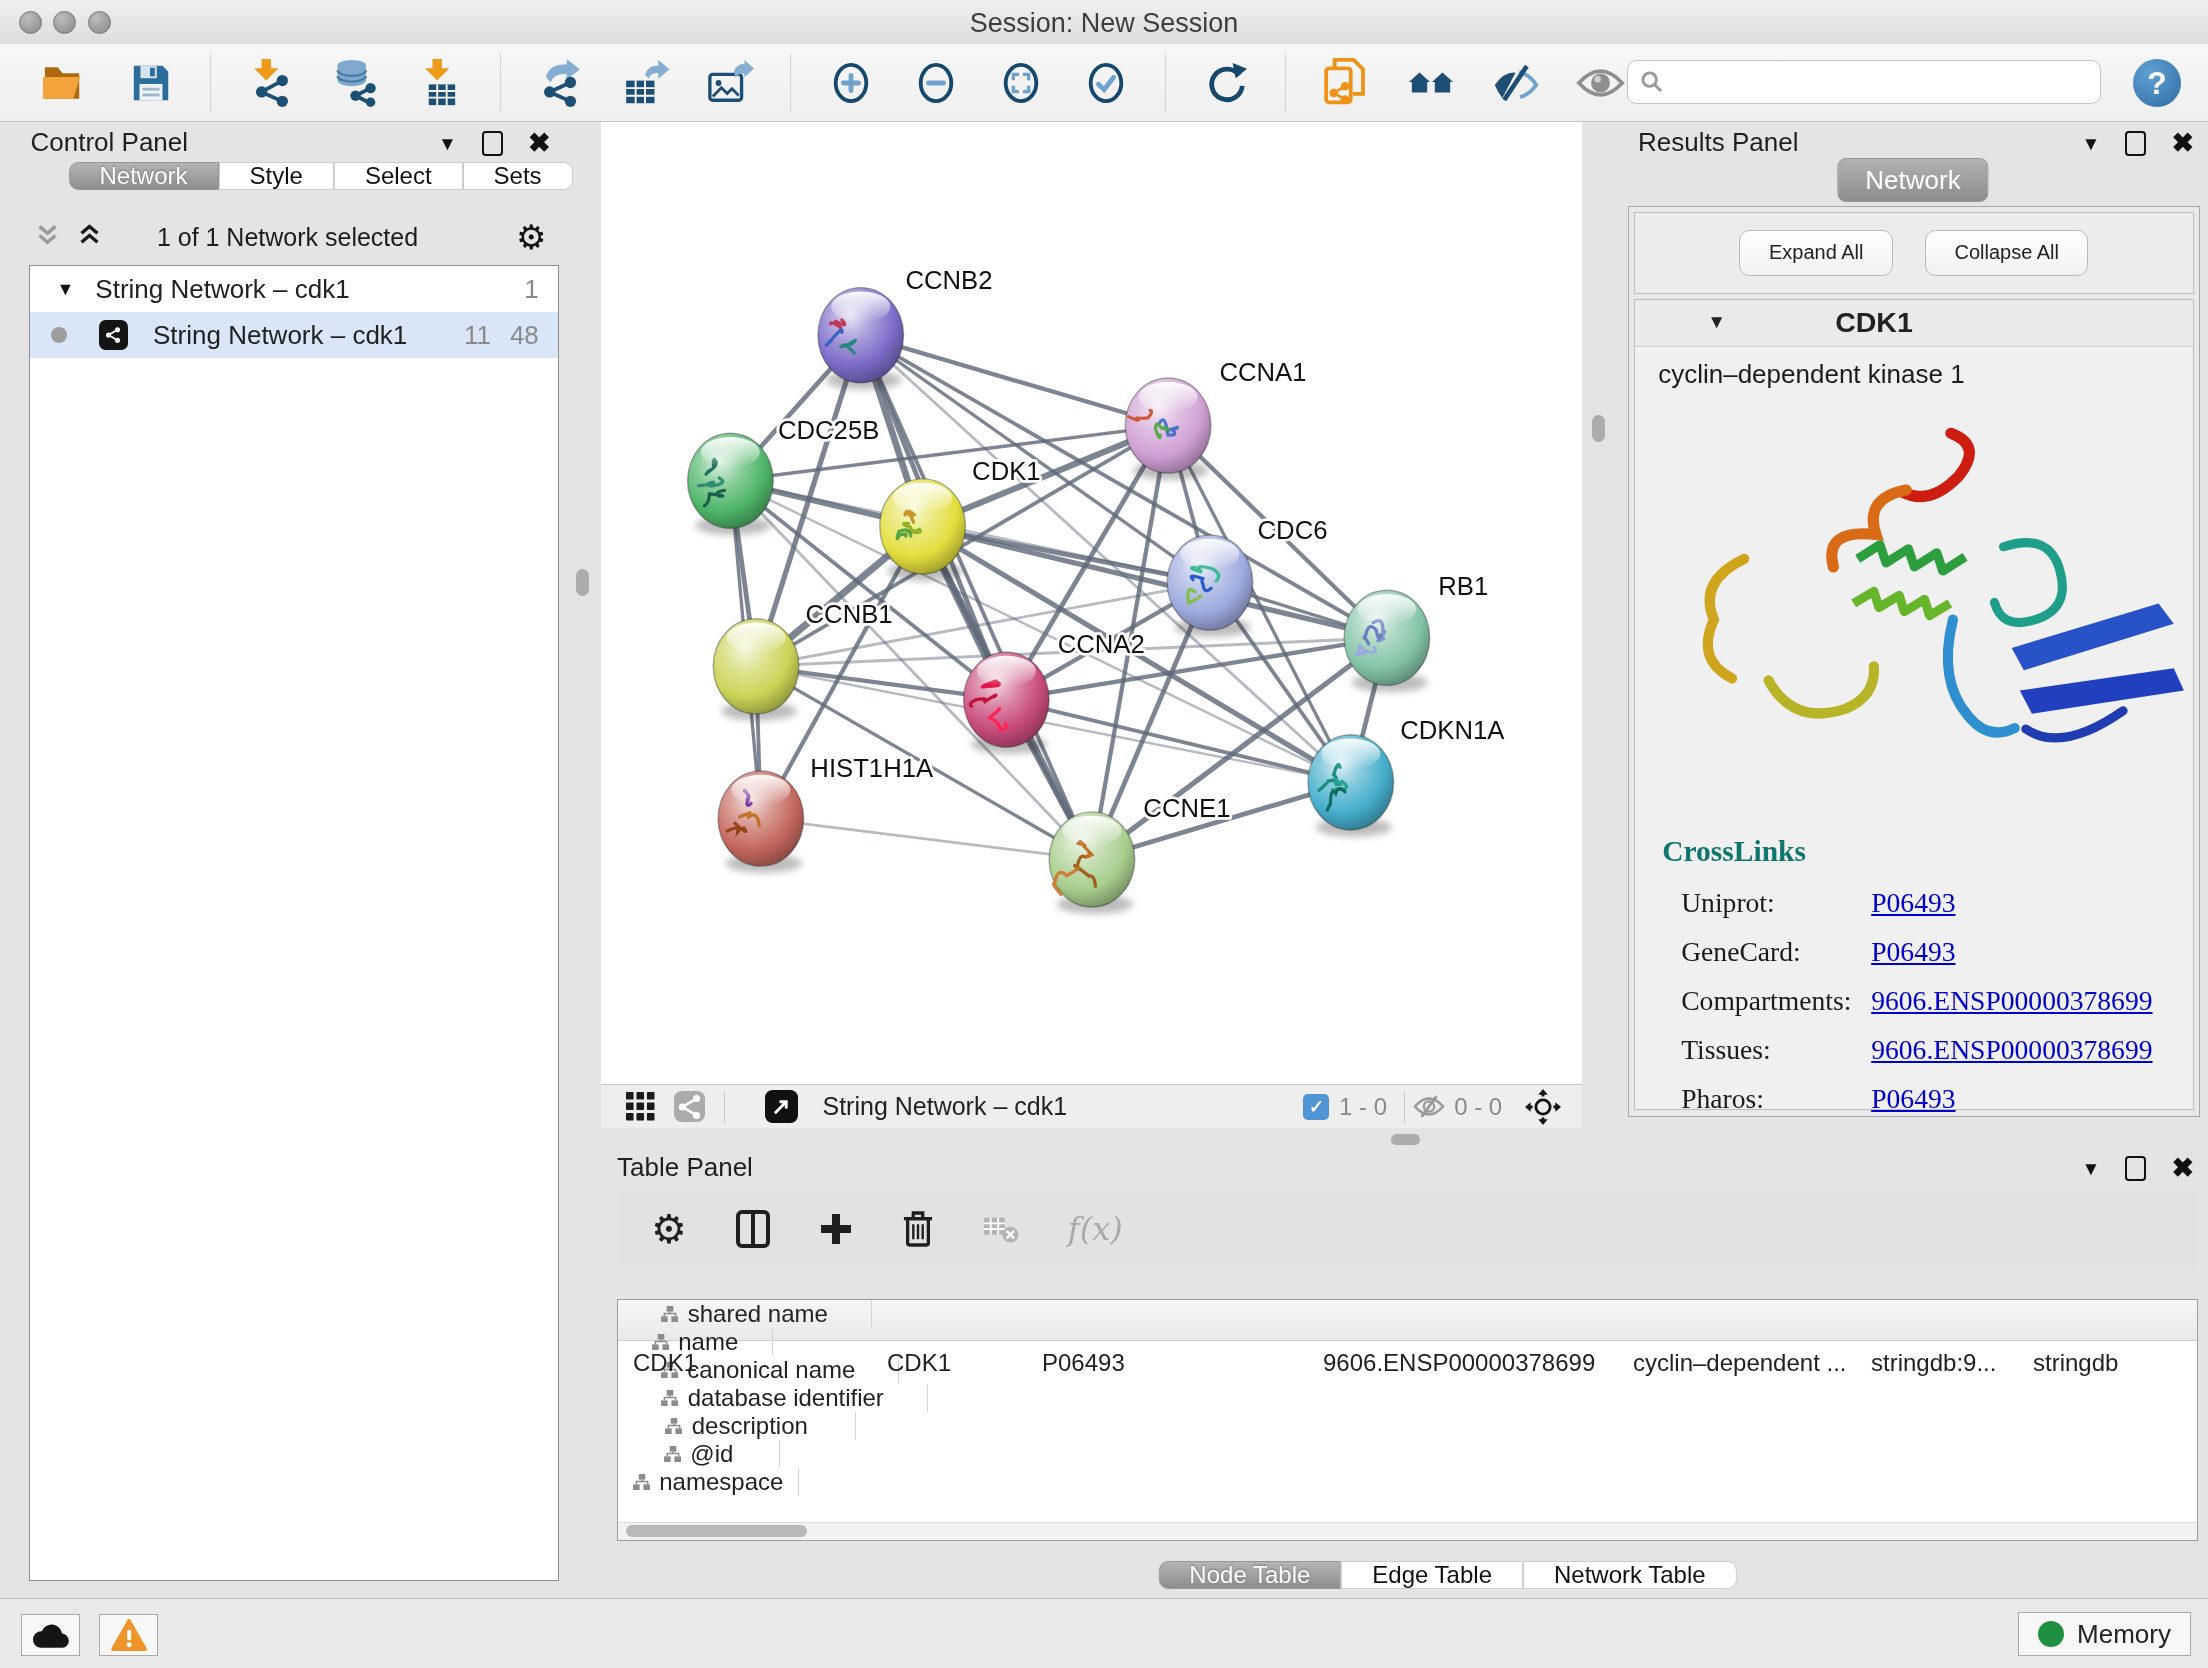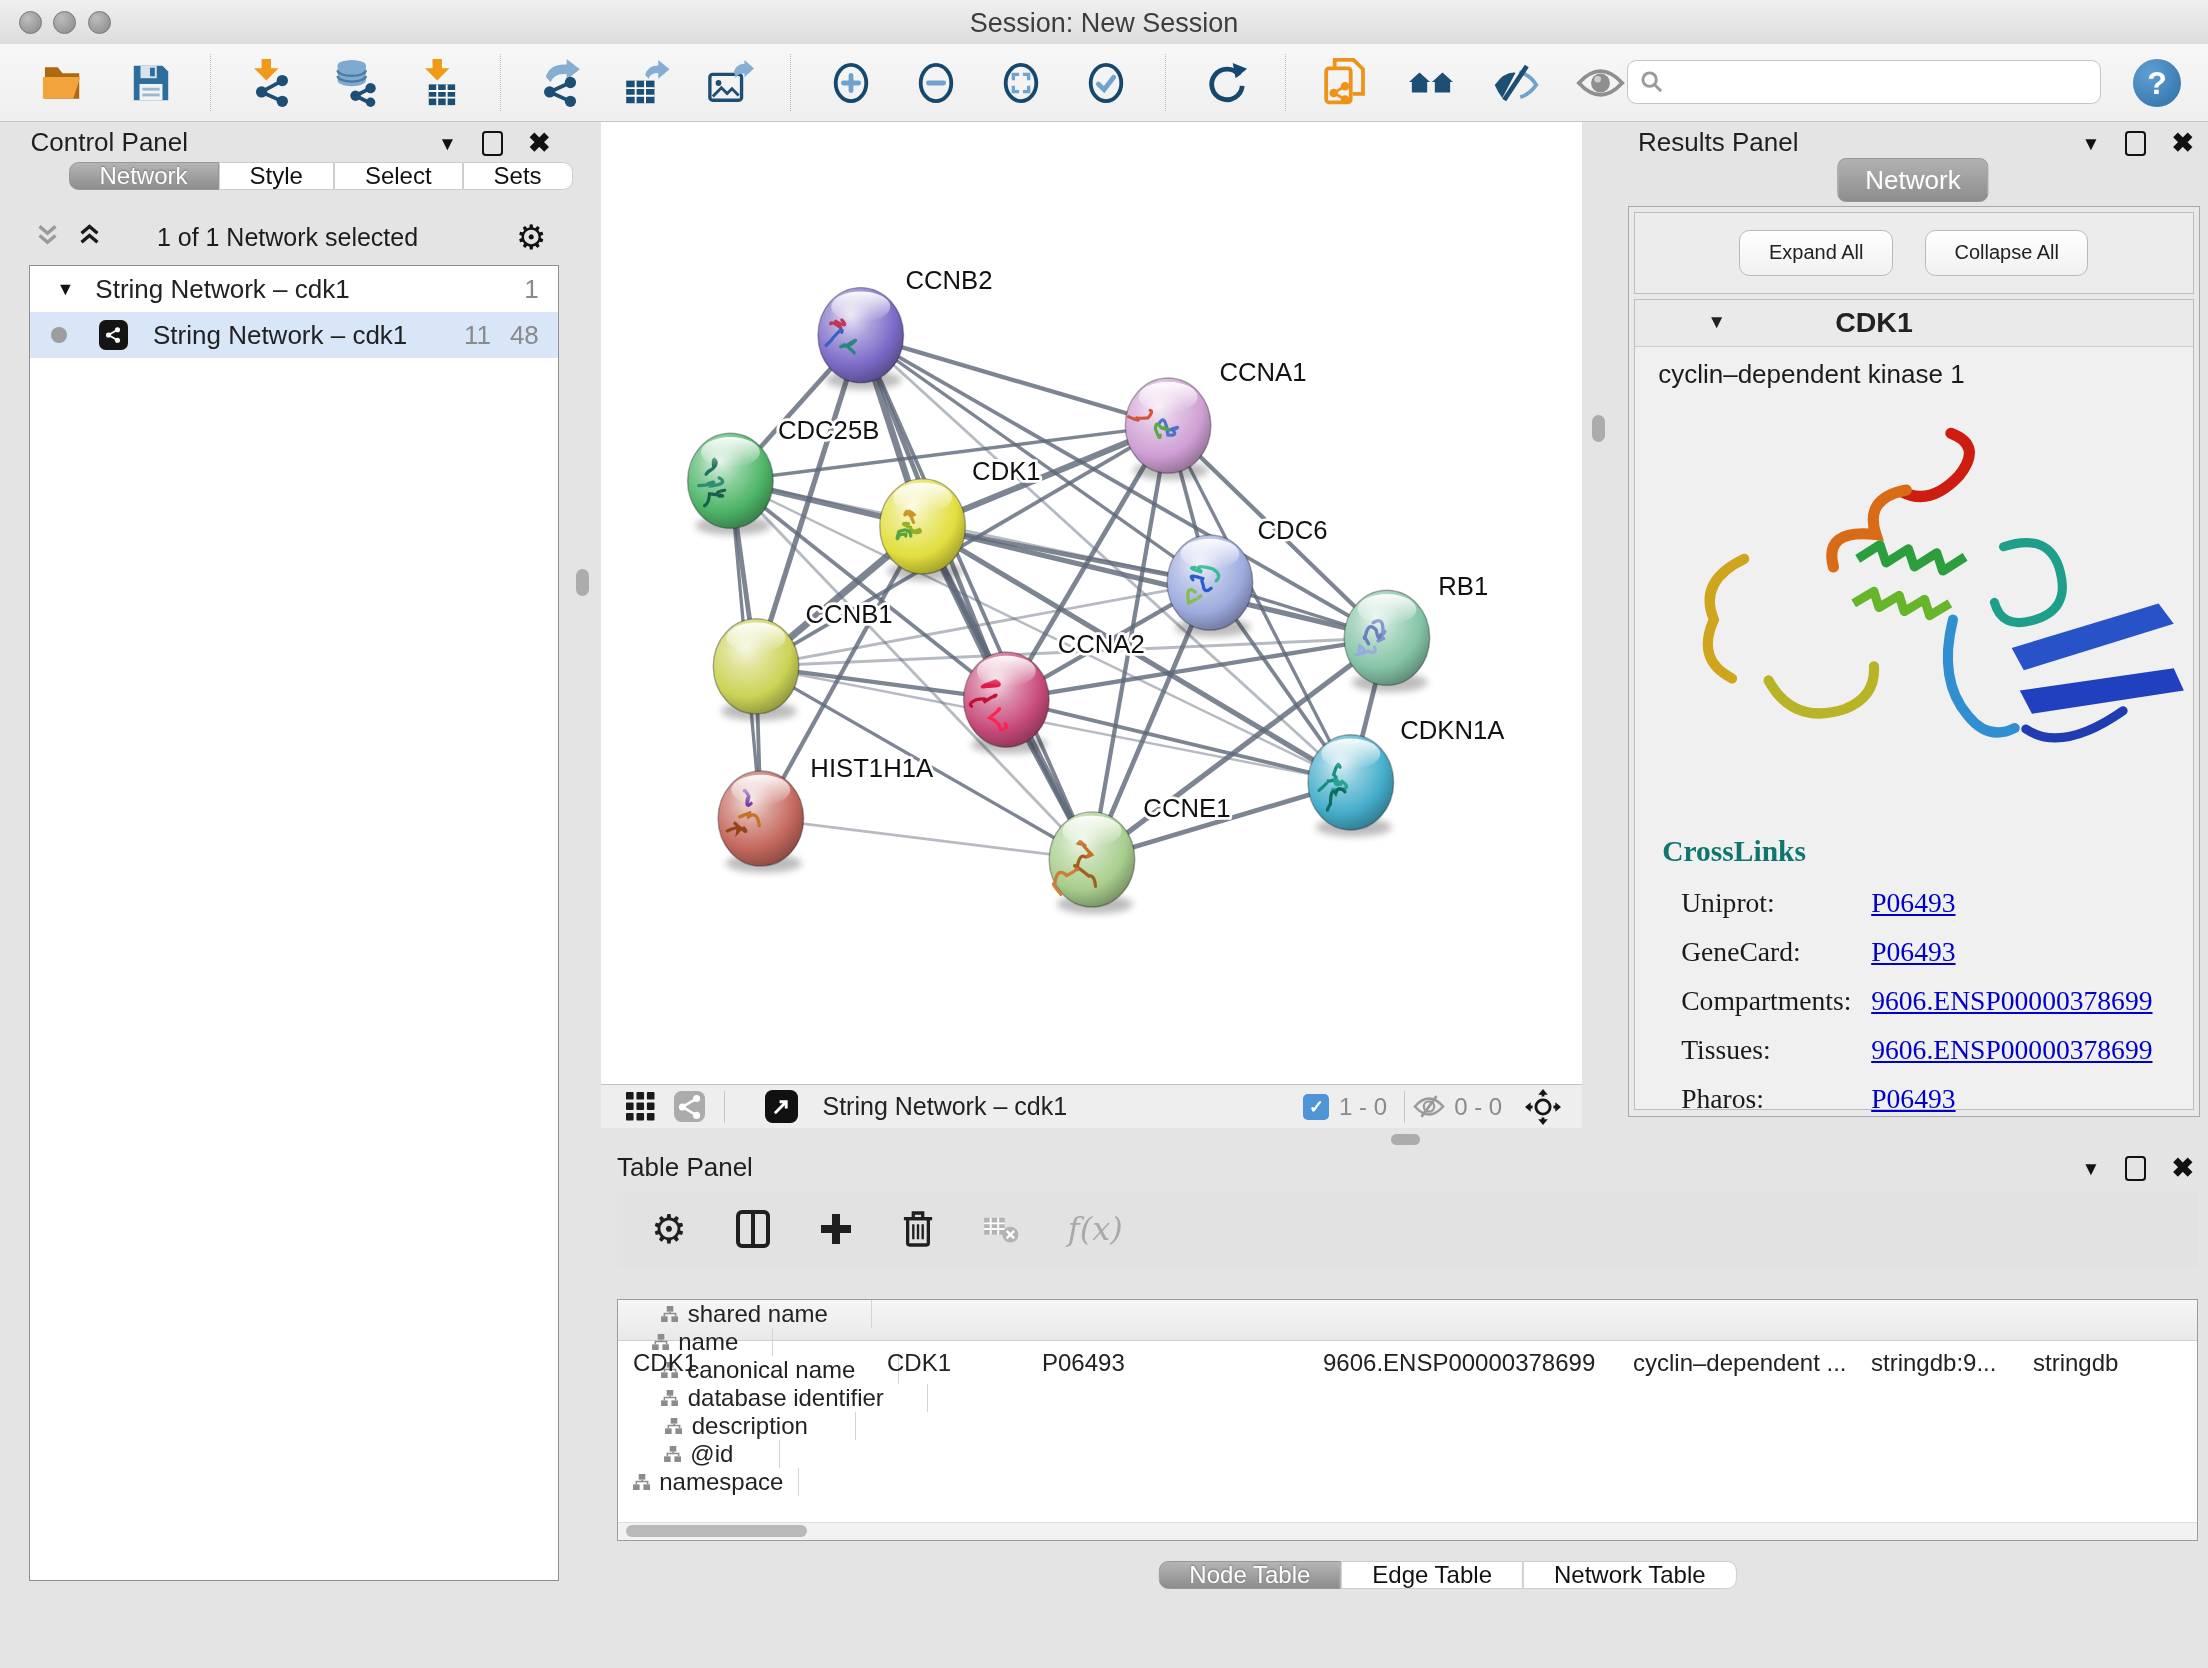--- a/index.html
+++ b/index.html
@@ -796,18 +796,36 @@
         <div class="tp-thumb"></div>
       </div>
     </div>
     <div class="seg-tabs tp-tabs">
         <div class="seg-tab selected">Node Table</div>
         <div class="seg-tab">Edge Table</div>
         <div class="seg-tab">Network Table</div>
       </div>
   </div>
 
+  <div class="status-bar">
+    <div class="sb-btn" style="left:21px">
+      <svg width="38" height="27" viewBox="0 0 40 28">
+          <path d="M9 27h22a7.5 7.5 0 0 0 .6-15A11 11 0 0 0 10.4 9.6 8.7 8.7 0 0 0 9 27z" fill="#151515"></path>
+        </svg>
+    </div>
+    <div class="sb-btn" style="left:99px">
+      <svg width="36" height="32" viewBox="0 0 40 36">
+          <path d="M20 2L38 34H2z" fill="#ef9428" stroke="#ef9428" stroke-width="4" stroke-linejoin="round"></path>
+          <rect x="18" y="12" width="4.5" height="12" rx="2" fill="#fff"></rect>
+          <circle cx="20.2" cy="29" r="2.8" fill="#fff"></circle>
+        </svg>
+    </div>
+    <div class="memory-btn">
+      <span class="mem-dot"></span>
+      <span>Memory</span>
+    </div>
+  </div>
 
   <div class="split-dot" style="left:576px;top:569px;width:13.3px;height:27px"></div>
   <div class="split-dot" style="left:1592px;top:415px;width:13.3px;height:27px"></div>
   <div class="split-dot" style="left:1391px;top:1134px;width:28.5px;height:11.4px"></div>
 </div>
 
 
 </body></html>

